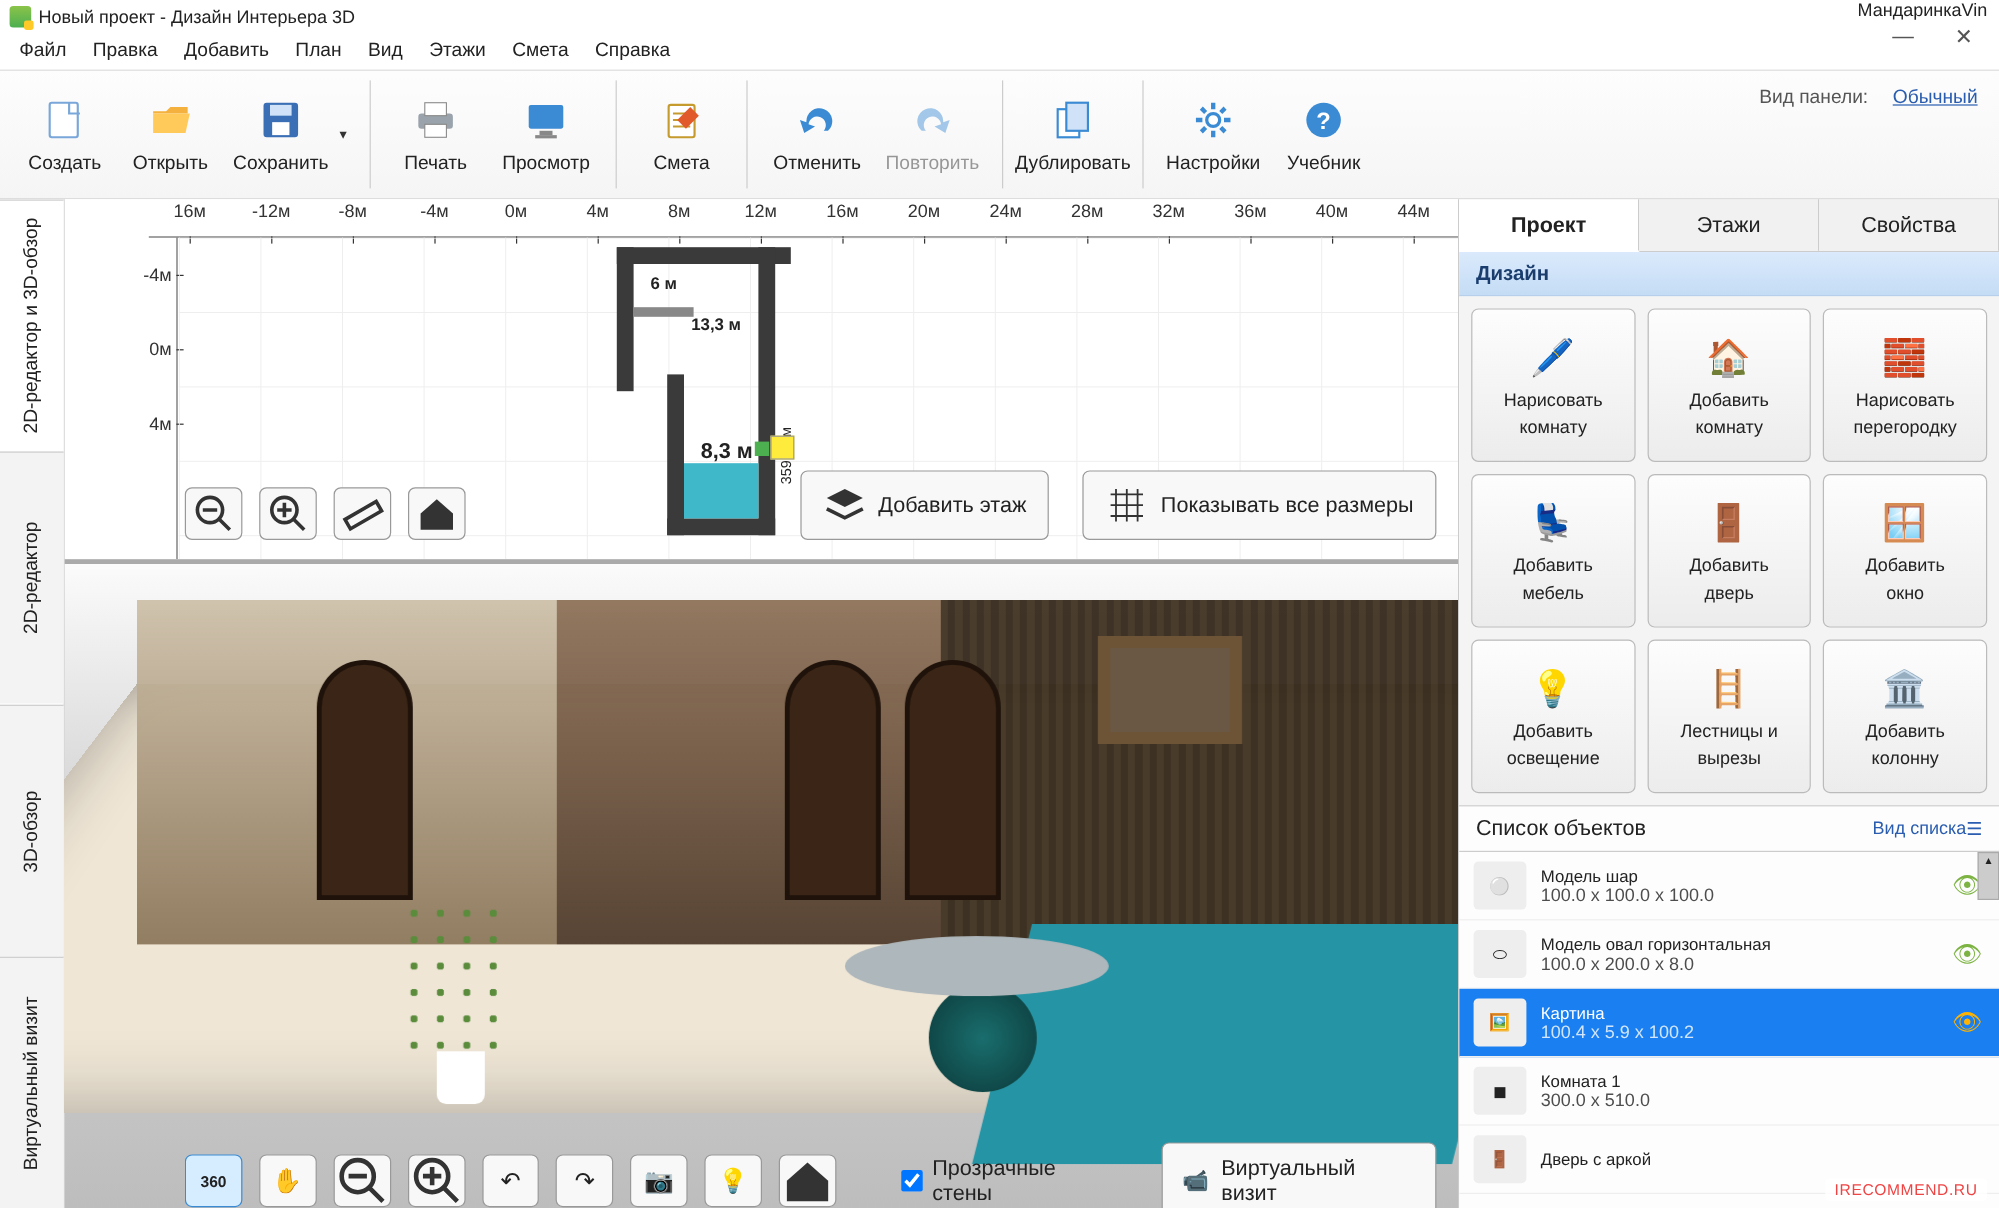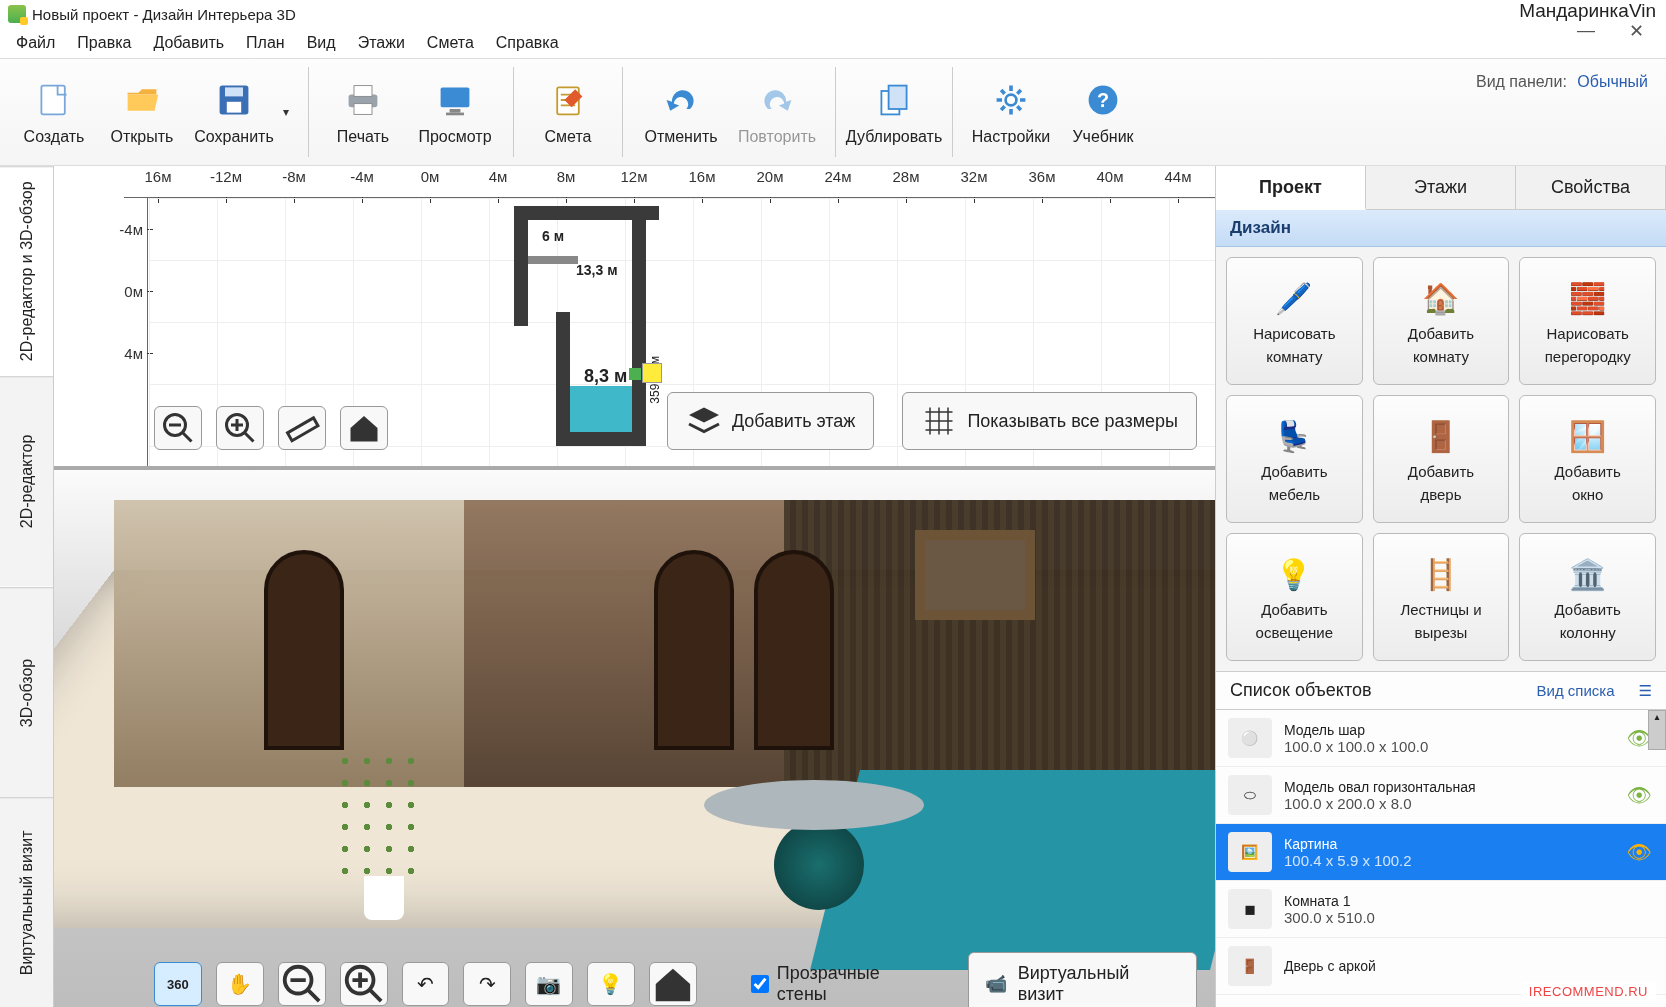--- a/index.html
+++ b/index.html
@@ -3,40 +3,40 @@
 <meta charset="utf-8">
 <style>
 * { box-sizing: border-box; margin: 0; padding: 0; font-family: "Segoe UI", Tahoma, sans-serif; }
 body { width: 1666px; height: 1007px; background: #fff; overflow: hidden; font-size: 14px; color: #222; position: relative; }
 
 
 .titlebar { height: 28px; display:flex; align-items:center; padding:0 8px; background:#fff; position:relative;}
 .titlebar .app-icon { width:18px; height:18px; margin-right:6px; background:linear-gradient(#8bc34a,#4caf50); border-radius:3px; position:relative;}
 .titlebar .app-icon::after{content:'';position:absolute;width:8px;height:8px;background:#ffca28;right:-2px;bottom:-2px;border-radius:2px;}
 .titlebar .title { font-size:15px;}
-.titlebar .user { position:absolute; right:10px; top:0; font-size:19px;}
+.titlebar .user { position:absolute; right:10px; top:0; font-size:15px;}
 .winctrl { position:absolute; right:22px; top:20px; display:flex; gap:34px; font-size:18px; color:#555;}
 .winctrl span{cursor:default;}
 
 
 .menubar { height:30px; display:flex; align-items:center; padding:0 6px; gap:2px; font-size:16px;}
 .menubar .menu { padding:4px 10px; cursor:default;}
 
 
 .toolbar { height:108px; display:flex; align-items:center; padding:4px 6px; border-top:1px solid #ddd; border-bottom:1px solid #ddd; background:linear-gradient(#fdfdfd,#f5f5f5); position:relative;}
 .tgroup { display:flex; align-items:flex-start; gap:8px; padding:0 8px;}
 .tsep { width:1px; height:90px; background:#ccc; margin:0 6px;}
 .tbtn { width:88px; display:flex; flex-direction:column; align-items:center; justify-content:flex-start; gap:6px; padding:6px 2px; text-align:center; font-size:16px; cursor:default; border-radius:4px;}
 .tbtn.narrow{width:80px;}
 .tbtn .ico { width:44px; height:44px; display:flex; align-items:center; justify-content:center;}
 .tbtn.disabled{opacity:0.45;}
 .save-grp{display:flex;align-items:center;}
 .save-grp .dd{width:16px;height:60px;display:flex;align-items:center;justify-content:center;font-size:12px;color:#333;}
 .panel-mode{position:absolute; right:18px; top:14px; font-size:16px; color:#555;}
-.panel-mode a{color:#2a5db0;margin-left:6px;}
+.panel-mode a{color:#2a5db0;text-decoration:underline;margin-left:16px;}
 
 
 .main { display:flex; height:calc(1007px - 28px - 30px - 108px);}
 .ltabs { width:54px; border-right:1px solid #ccc; display:flex; flex-direction:column;}
 .ltab { flex:1; writing-mode:vertical-rl; transform:rotate(180deg); display:flex; align-items:center; justify-content:center; font-size:16px; border-bottom:1px solid #ccc; background:#f3f3f3; cursor:default; padding:8px 0;}
 .ltab.active{background:#fff;}
 
 .center { flex:1; display:flex; flex-direction:column; border-right:1px solid #ccc;}
 .plan2d { height:300px; position:relative; background:#fff; overflow:hidden;}
 .ruler-h { position:absolute; top:2px; left:70px; right:0; height:30px; border-bottom:1px solid #666; display:flex;}
@@ -102,21 +102,21 @@
 .rpanel{width:450px;display:flex;flex-direction:column;background:#fdfdfd;}
 .rtabs{height:44px;display:flex;border-bottom:1px solid #ccc;}
 .rtab{flex:1;display:flex;align-items:center;justify-content:center;font-size:18px;border-right:1px solid #ccc;background:#f1f1f1;cursor:default;}
 .rtab.active{background:#fff;font-weight:600;border-bottom:2px solid #fff;margin-bottom:-1px;}
 .section-hdr{background:linear-gradient(#dbeafc,#c4dcf5);padding:8px 14px;font-size:17px;font-weight:700;color:#1a3d6e;border-bottom:1px solid #a9c5e5;}
 .design-grid{display:grid;grid-template-columns:repeat(3,1fr);gap:10px;padding:10px;background:#f4f4f4;}
 .dcard{background:linear-gradient(#fdfdfd,#ececec);border:1px solid #bbb;border-radius:6px;height:128px;display:flex;flex-direction:column;align-items:center;justify-content:center;gap:6px;font-size:15px;text-align:center;padding:6px;cursor:default;}
 .dcard .dico{width:42px;height:42px;display:flex;align-items:center;justify-content:center;font-size:30px;}
 .objlist-hdr{display:flex;align-items:center;justify-content:space-between;padding:8px 14px;border-top:1px solid #ccc;border-bottom:1px solid #ccc;}
 .objlist-hdr .ttl{font-size:18px;font-weight:400;}
-.objlist-hdr .mode{font-size:15px;color:#2a5db0;display:flex;align-items:center;gap:24px;}
+.objlist-hdr .mode{font-size:15px;color:#2a5db0;display:flex;align-items:center;gap:0;}
 .objlist{flex:1;overflow-y:auto;position:relative;}
 .obj{display:flex;align-items:center;gap:12px;padding:8px 12px;border-bottom:1px solid #eee;cursor:default;position:relative;}
 .obj.sel{background:#1a7ff0;color:#fff;}
 .obj .thumb{width:44px;height:40px;background:#eee;border-radius:4px;flex-shrink:0;display:flex;align-items:center;justify-content:center;}
 .obj .meta .nm{font-size:14px;}
 .obj .meta .sz{font-size:15px;opacity:0.8;}
 .obj .eye{position:absolute;right:14px;top:50%;transform:translateY(-50%);color:#7cb342;font-size:20px;}
 .obj.sel .eye{color:#ffb300;}
 .scrollbar{position:absolute;right:0;top:0;width:18px;height:40px;background:#ccc;border:1px solid #aaa;}
 .scrollbar .up{position:absolute;top:0;width:100%;text-align:center;font-size:10px;}

